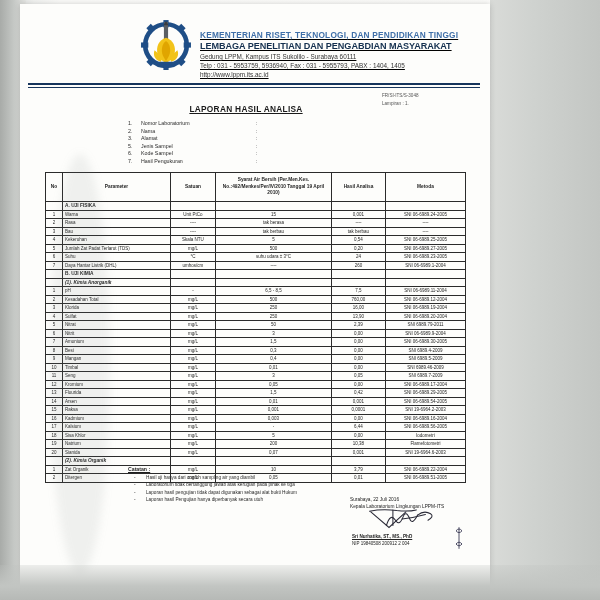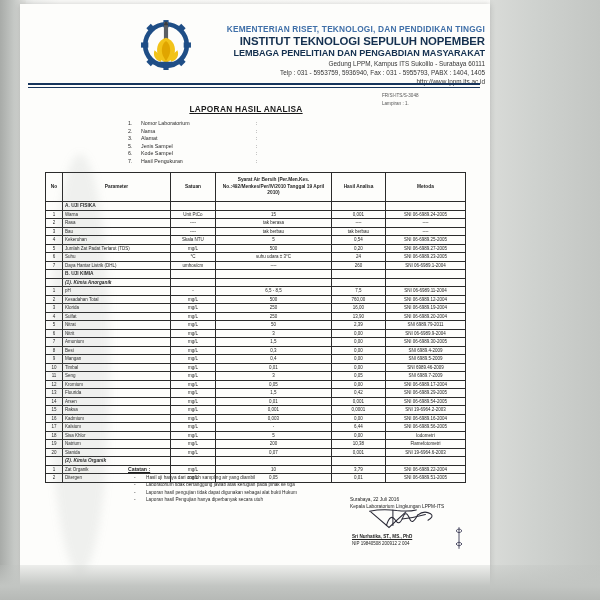--- a/index.html
+++ b/index.html
@@ -29,21 +29,21 @@
   }
   #leftshadow{
     position:absolute;left:0;top:0;width:26px;height:600px;
     background:linear-gradient(90deg,#a8aba8 0%, #c6c9c6 55%, #e6e7e4 100%);
   }
   .content{position:absolute;left:0;top:0;width:470px;height:592px;}
 
   
   .hdr{position:absolute;left:0;top:8px;width:470px;height:68px;}
   .logo{position:absolute;left:120px;top:6px;width:52px;height:52px;}
-  .hdr-text{position:absolute;left:180px;top:12px;width:285px;text-align:right;}
+  .hdr-text{position:absolute;left:180px;top:18px;width:285px;text-align:left;text-decoration:underline;}
   .line1{font-size:8.3px;font-weight:bold;color:#3f6fa8;letter-spacing:.2px;line-height:11px;}
   .line2{font-size:11.4px;font-weight:bold;color:#14304f;letter-spacing:-.1px;line-height:13px;}
   .line3{font-size:9.1px;font-weight:bold;color:#14304f;letter-spacing:-.05px;line-height:11px;}
   .line4{font-size:6.4px;color:#333;line-height:9px;}
   .line5{font-size:6.4px;color:#333;line-height:9px;}
   .line6{font-size:6.4px;color:#333;line-height:9px;}
   .rule{position:absolute;left:8px;top:79px;width:452px;height:0;
         border-top:2px solid #17355c;}
   .rule2{position:absolute;left:8px;top:83px;width:452px;height:0;
         border-top:1px solid #17355c;}
@@ -136,21 +136,20 @@
               <path d="M50 38 C36 42 30 56 34 70 C38 82 50 86 50 86 C50 86 62 82 66 70 C70 56 64 42 50 38 Z" fill="#f2c319"></path>
               <path d="M50 44 C42 50 40 62 44 72 C47 79 50 82 50 82 C50 82 53 79 56 72 C60 62 58 50 50 44 Z" fill="#e0a500"></path>
               <path d="M28 62 C24 72 30 82 40 84 L44 76 Z" fill="#f2c319"></path>
               <path d="M72 62 C76 72 70 82 60 84 L56 76 Z" fill="#f2c319"></path>
               <rect x="24" y="84" width="52" height="5" rx="2" fill="#1f4e86"></rect>
             </g>
           </svg>
         </div>
         <div class="hdr-text">
           <div class="line1">KEMENTERIAN RISET, TEKNOLOGI, DAN PENDIDIKAN TINGGI</div>
-          <div class="line2">INSTITUT TEKNOLOGI SEPULUH NOPEMBER</div>
           <div class="line3">LEMBAGA PENELITIAN DAN PENGABDIAN MASYARAKAT</div>
           <div class="line4">Gedung LPPM, Kampus ITS Sukolilo - Surabaya 60111</div>
           <div class="line5">Telp : 031 - 5953759, 5936940, Fax : 031 - 5955793, PABX : 1404, 1405</div>
           <div class="line6">http://www.lppm.its.ac.id</div>
         </div>
       </div>
       <div class="rule"></div>
       <div class="rule2"></div>
 
       <div class="refs">

